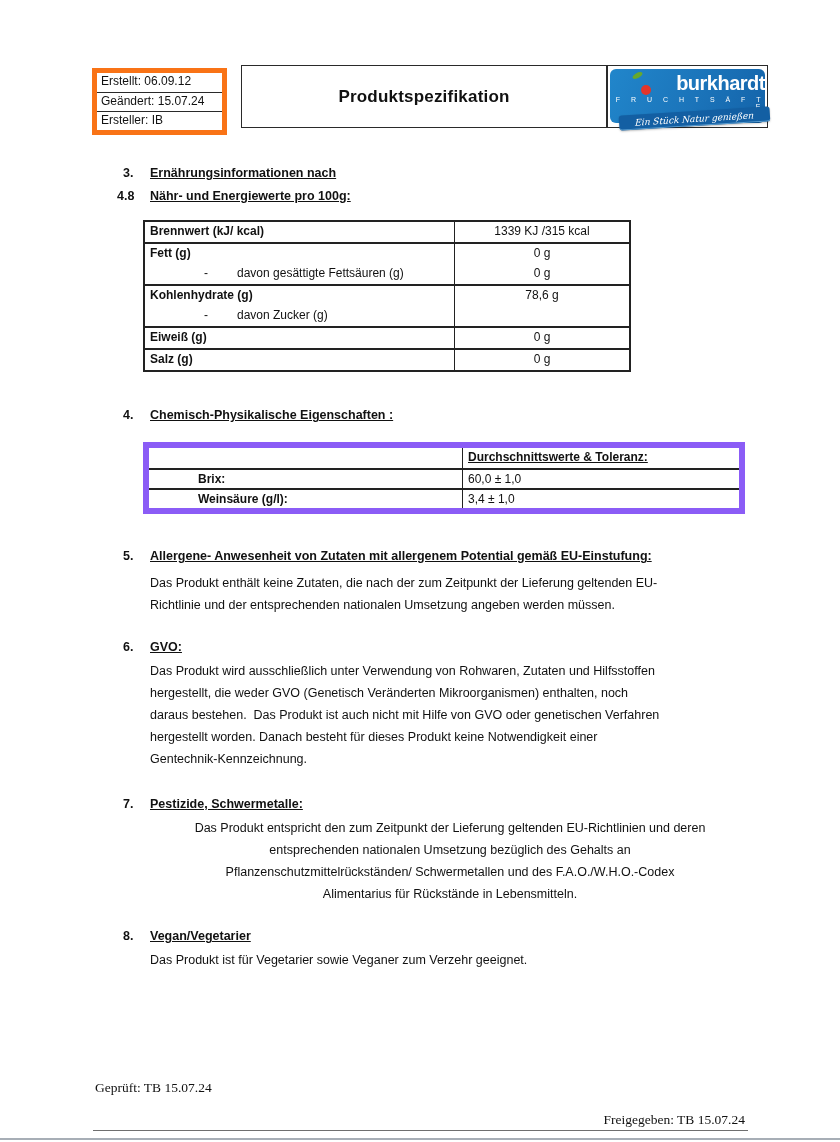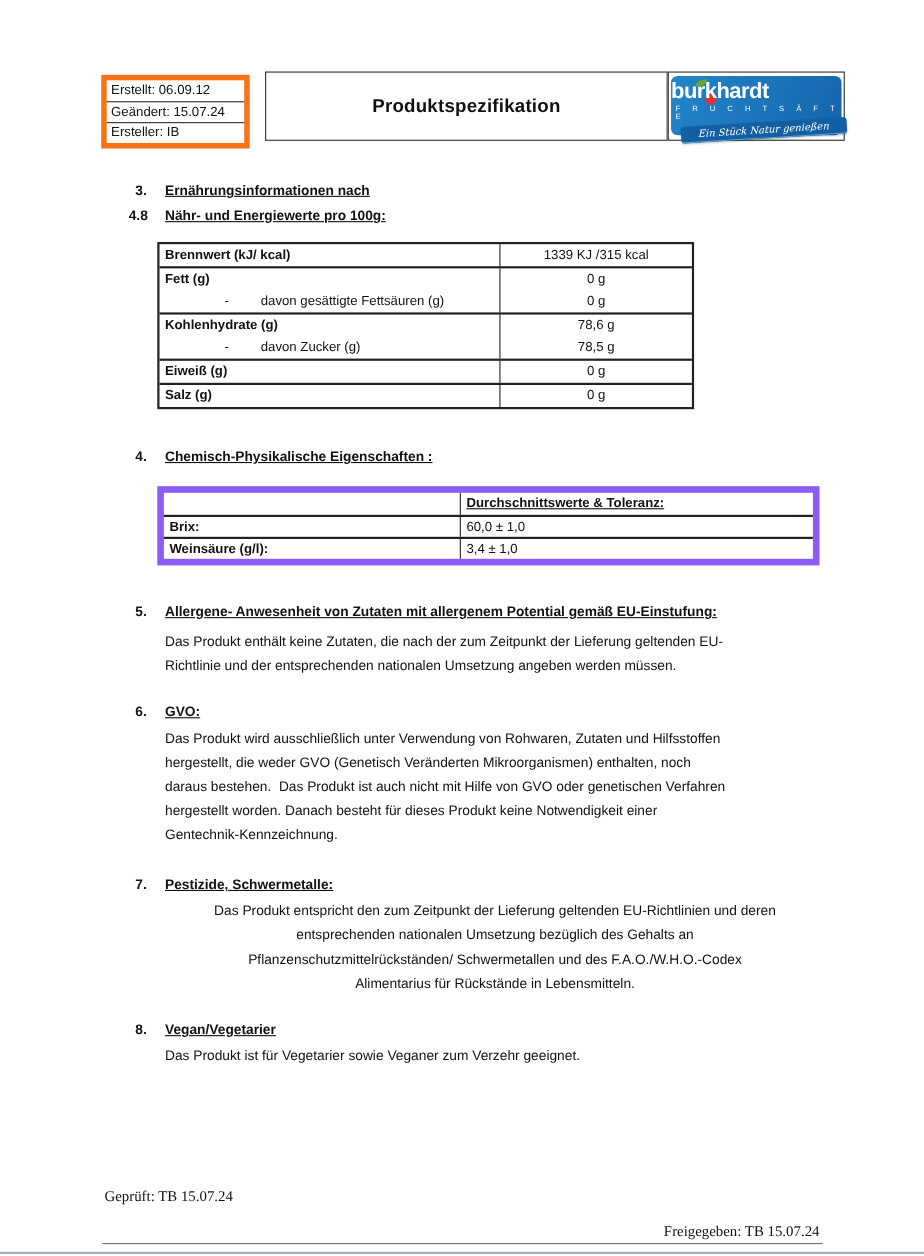--- a/index.html
+++ b/index.html
@@ -13,21 +13,21 @@
   .header { position:absolute; top:65px; left:92px; width:676px; height:63px; display:flex; }
   .meta { width:135px; margin:3px 14px 0 0; border:5px solid #f97316; align-self:flex-start; }
   .meta-row { height:19px; line-height:17px; font-size:12px; padding-left:4px; border-top:1px solid #2a2a2a; white-space:nowrap; }
   .meta-row:first-child { border-top:none; }
   .title-cell { flex:1; border:1px solid #2a2a2a; display:flex; align-items:center; justify-content:center; }
   .doc-title { font-size:17px; font-weight:bold; letter-spacing:0.2px; }
   .logo-cell { width:161px; border:1px solid #2a2a2a; position:relative; background:#fff; }
   .logo-box {
     position:absolute; top:3px; left:2px; right:2px; bottom:4px;
     background:linear-gradient(115deg,#2186cb 0%,#1b74ba 55%,#1463a9 100%);
-    border-radius:6px; overflow:visible; text-align:left;
+    border-radius:6px; overflow:visible; text-align:right;
   }
   .brand-row { position:relative; margin-top:3px; line-height:22px; }
   .brand { position:relative; z-index:2; color:#fff; font-weight:bold; font-size:20px; letter-spacing:-0.5px; }
   .apple { position:absolute; z-index:1; left:31px; top:13px; width:10px; height:10px; border-radius:50%; background:#e2352a; }
   .leaf { position:absolute; z-index:3; left:22px; top:1px; width:11px; height:5px; border-radius:50% 50% 50% 50%; background:#67a82d; transform:rotate(-28deg); }
   .fruchtsaefte { color:#fff; font-size:7px; letter-spacing:4.5px; margin-top:0; padding-left:4px; }
   .ribbon {
     position:absolute; left:9px; right:-5px; bottom:-3px; height:15px;
     background:#135fa3; border-radius:3px; transform:rotate(-3.5deg);
     box-shadow:0 -1px 0 #5d9fd0 inset, 0 1px 2px rgba(0,0,0,.25);
@@ -63,21 +63,21 @@
   .t1 .vcell { flex:1; text-align:center; }
   .t1 .line { height:20px; line-height:19px; }
   .t1 .lbl { font-weight:bold; }
   .t1 .subline { padding-left:54px; display:flex; }
   .t1 .dash { width:33px; }
 
   
   .t2 { margin:17px 0 0 143px; width:602px; border:6px solid #8b5cf6; font-size:12px; }
   .t2row { display:flex; border-top:2px solid #222; height:20px; line-height:18px; }
   .t2row:first-child { border-top:none; }
-  .t2 .lcell { width:270px; border-right:1px solid #222; padding-left:5px; font-weight:bold; }
+  .t2 .lcell { width:270px; border-right:1px solid #222; padding-left:5px; font-weight:bold;margin-left:44px; }
   .t2 .vcell { flex:1; padding-left:5px; }
   .t2 .thead { font-weight:bold; text-decoration:underline; }
 
   
   .footer-rule { position:absolute; top:1130px; left:93px; width:655px; height:1px; background:#6f6f6f; }
   .footer-left { position:absolute; top:1080px; left:95px; font-family:"Liberation Serif", serif; font-size:13.5px; }
   .footer-right { position:absolute; top:1112px; right:95px; font-family:"Liberation Serif", serif; font-size:13.5px; }
   .footer-center {
     position:absolute; top:1170px; left:50%; transform:translateX(-50%);
     font-family:"Liberation Serif", serif; font-size:13.5px; font-weight:bold;
@@ -148,21 +148,20 @@
     <div class="t1row">
       <div class="lcell">
         <div class="line lbl">Kohlenhydrate (g)</div>
         <div class="line subline">
           <span class="dash">-</span>
           <span>davon Zucker (g)</span>
         </div>
       </div>
       <div class="vcell">
         <div class="line">78,6 g</div>
-        <div class="line">78,5 g</div>
       </div>
     </div>
     <div class="t1row">
       <div class="lcell">
           <div class="line lbl">Eiweiß (g)</div>
         </div>
       <div class="vcell">
           <div class="line">0 g</div>
         </div>
     </div>

